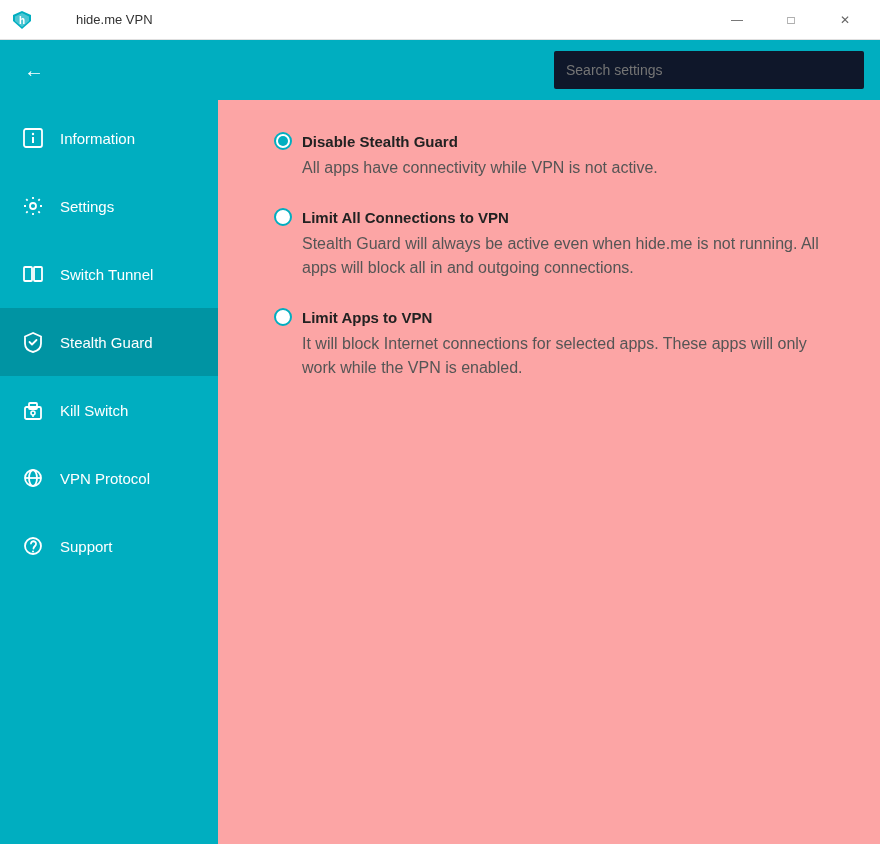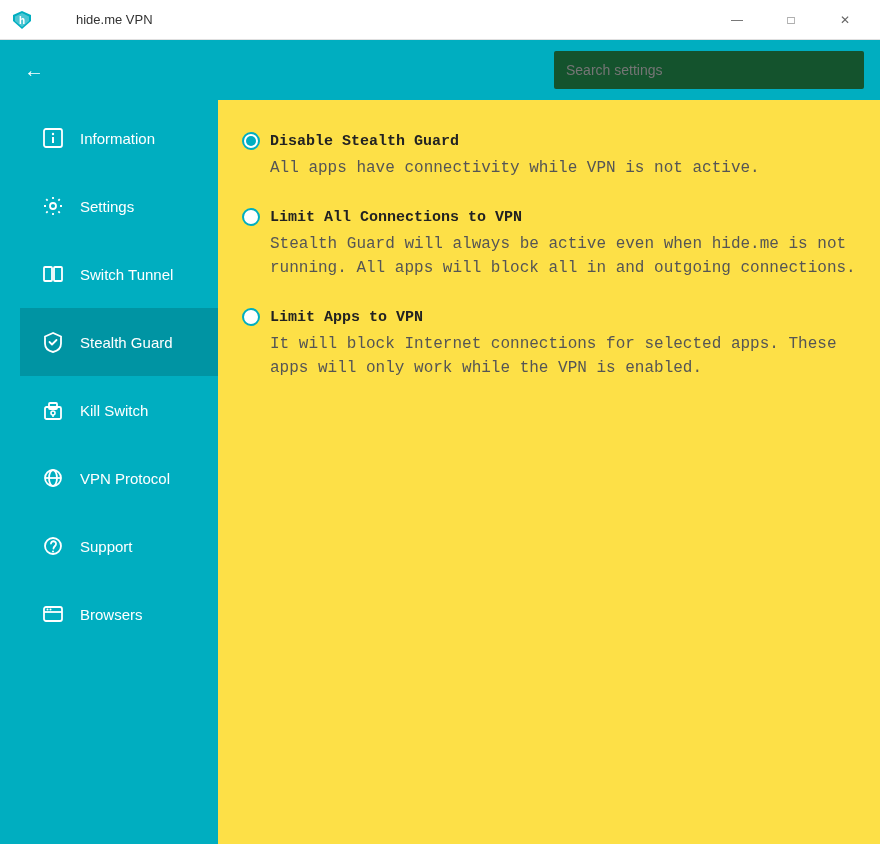--- a/index.html
+++ b/index.html
@@ -39,21 +39,21 @@
       flex-shrink: 0;
     }
     .back-btn {
       width: 36px; height: 36px; display: flex; align-items: center; justify-content: center;
       cursor: pointer; color: #fff; font-size: 20px;
     }
     .search-box {
       margin-left: auto;
       width: 310px;
       height: 38px;
-      background: #14532d;
+      background: #0f172a;
       border: none;
       border-radius: 2px;
       padding: 0 12px;
       font-size: 14px;
       color: #999;
       outline: none;
     }
 
     
     .main {
@@ -72,36 +72,34 @@
     .sidebar-item {
       display: flex;
       align-items: center;
       height: 68px;
       padding: 0 20px;
       cursor: pointer;
       color: #fff;
       font-size: 16px;
       gap: 14px;
       transition: background 0.15s;
-      margin-left: 20px;
     }
     .sidebar-item.active { background: rgba(0,0,0,0.15); }
     .sidebar-item-icon {
       width: 26px; height: 26px; flex-shrink: 0;
       display: flex; align-items: center; justify-content: center;
     }
     .sidebar-item-label { font-size: 15px; font-weight: 400; }
 
     
     .content {
       flex: 1;
-      background: #fde047;
-      padding: 32px 24px;
+      background: #fca5a5;
+      padding: 32px 56px;
       overflow-y: auto;
-      font-family: Liberation Mono, monospace;
     }
 
     
     .radio-group { display: flex; flex-direction: column; gap: 28px; }
     .radio-option { display: flex; flex-direction: column; gap: 6px; }
     .radio-header { display: flex; align-items: center; gap: 10px; }
     .radio-input {
       width: 18px; height: 18px; flex-shrink: 0;
       border: 2px solid #00aec0;
       border-radius: 50%;
@@ -216,31 +214,20 @@
       <div class="sidebar-item">
         <div class="sidebar-item-icon">
           <svg width="22" height="22" viewBox="0 0 22 22" fill="none">
     <circle cx="11" cy="11" r="8" stroke="white" stroke-width="1.8" fill="none"></circle>
     <path d="M9 8.5a2.5 2.5 0 0 1 5 .5c0 2-2.5 2.5-2.5 4.5" stroke="white" stroke-width="1.8" stroke-linecap="round" fill="none"></path>
     <circle cx="11" cy="16.5" r="1" fill="white"></circle>
   </svg>
         </div>
         <span class="sidebar-item-label">Support</span>
       </div>
-      <div class="sidebar-item">
-        <div class="sidebar-item-icon">
-          <svg width="22" height="22" viewBox="0 0 22 22" fill="none">
-    <rect x="2" y="4" width="18" height="14" rx="2" stroke="white" stroke-width="1.8" fill="none"></rect>
-    <line x1="2" y1="9" x2="20" y2="9" stroke="white" stroke-width="1.8"></line>
-    <circle cx="5.5" cy="6.5" r="1" fill="white"></circle>
-    <circle cx="8.5" cy="6.5" r="1" fill="white"></circle>
-  </svg>
-        </div>
-        <span class="sidebar-item-label">Browsers</span>
-      </div>
     </div>
 
   <div class="content">
     <div class="radio-group">
     <div class="radio-option">
           <div class="radio-header">
             <div class="radio-input checked"></div>
             <span class="radio-label">Disable Stealth Guard</span>
           </div>
           <div class="radio-desc">All apps have connectivity while VPN is not active.</div>

